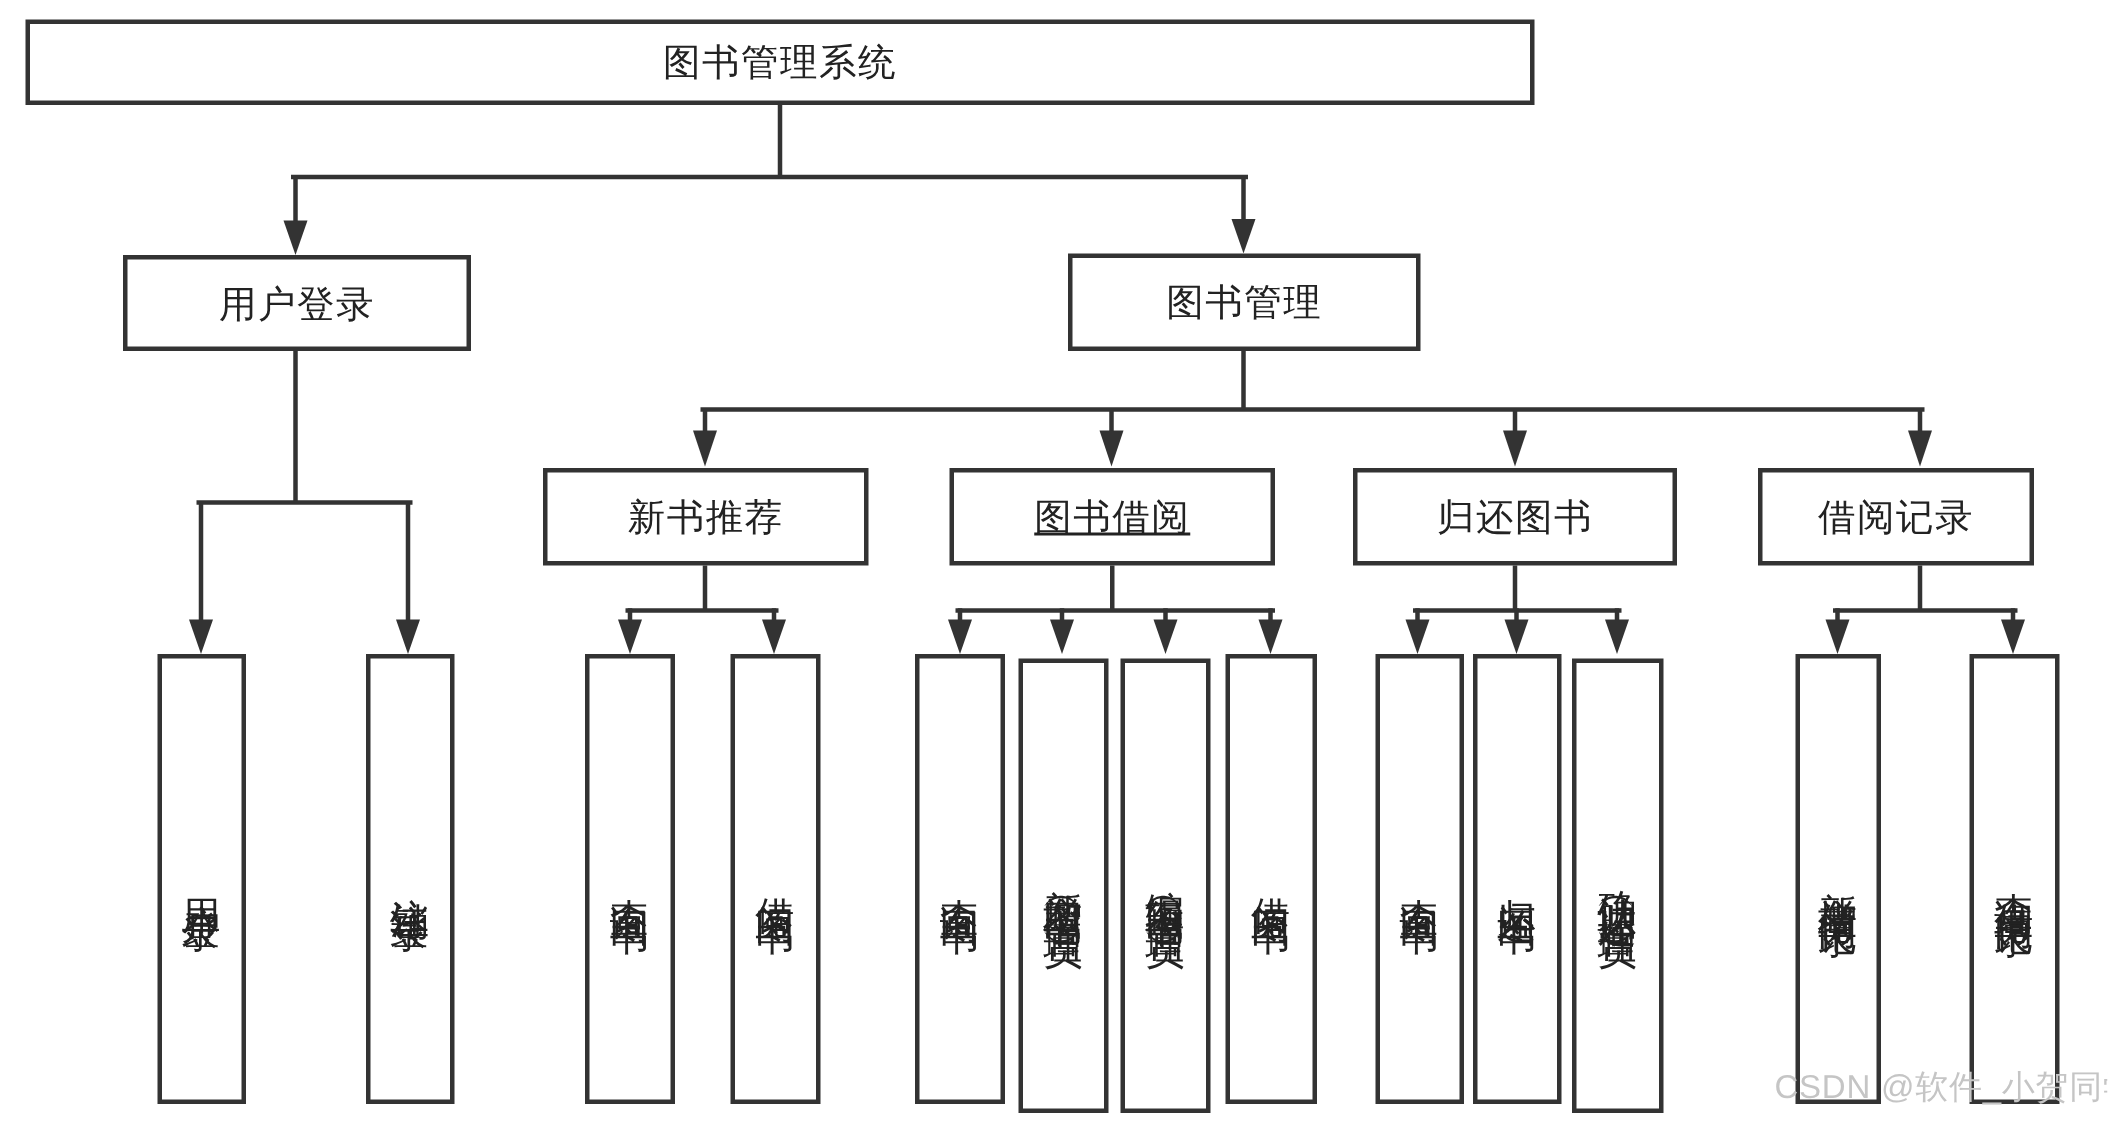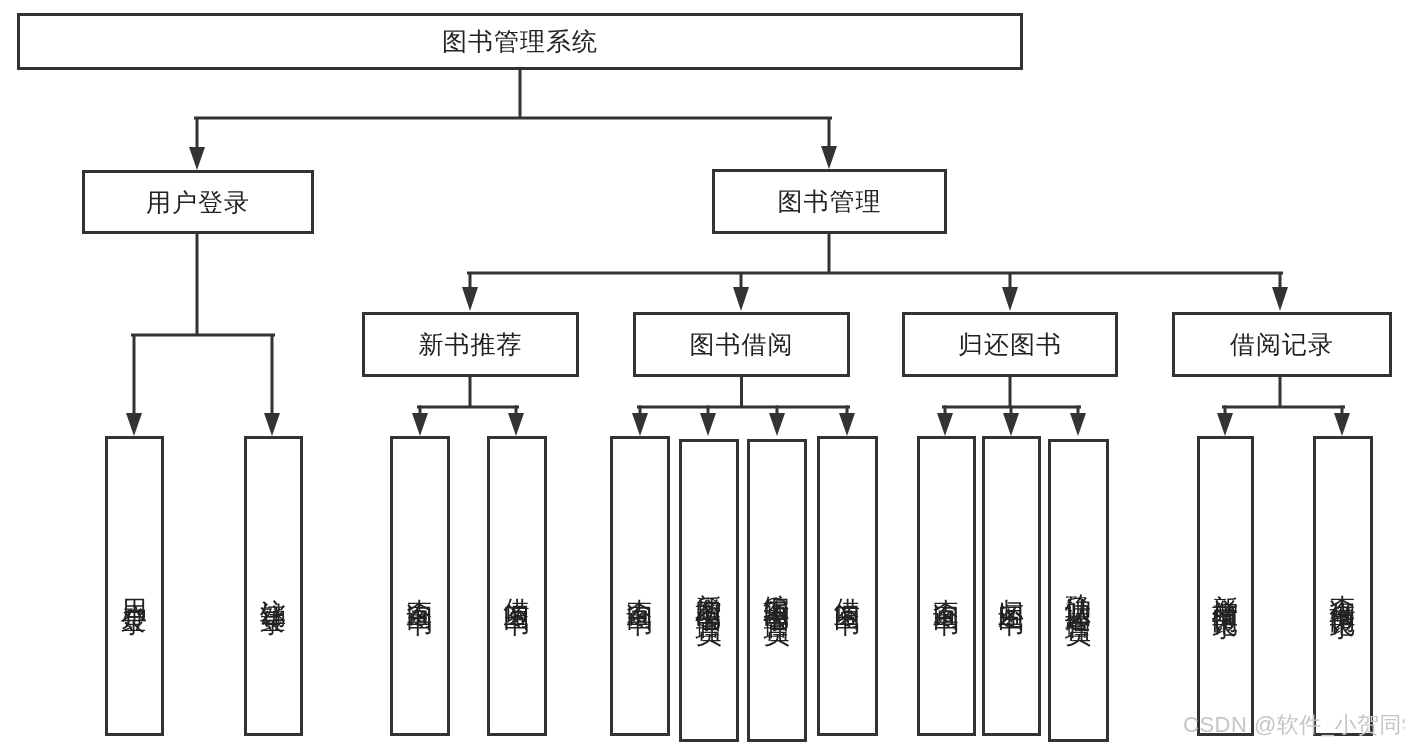--- a/index.html
+++ b/index.html
@@ -110,27 +110,27 @@
   <div class="node" style="left:82px; top:170px; width:232px; height:64px;">
     <span class="hlabel">用户登录</span>
   </div>
   <div class="node" style="left:362px; top:312px; width:217px; height:65px;">
     <span class="hlabel">新书推荐</span>
   </div>
 
   <div class="node" style="left:712px; top:169px; width:235px; height:65px;">
     <span class="hlabel">图书管理</span>
   </div>
-  <div class="node" style="left:633px; top:312px; width:217px; height:65px;">
+  <div class="node" style="left:633px; top:312px; width:217px; height:65px;text-decoration:underline;">
     <span class="hlabel">图书借阅</span>
   </div>
   <div class="node" style="left:902px; top:312px; width:216px; height:65px;">
     <span class="hlabel">归还图书</span>
   </div>
-  <div class="node" style="left:1172px; top:312px; width:220px; height:65px;">
+  <div class="node" style="left:1172px; top:312px; width:184px; height:65px;">
     <span class="hlabel">借阅记录</span>
   </div>
 
   <div class="node leaf" style="left:105px; top:436px; width:59px; height:300px;">
     <span class="vlabel">用户登录</span>
   </div>
   <div class="node leaf" style="left:244px; top:436px; width:59px; height:300px;">
     <span class="vlabel">注销登录</span>
   </div>
 

